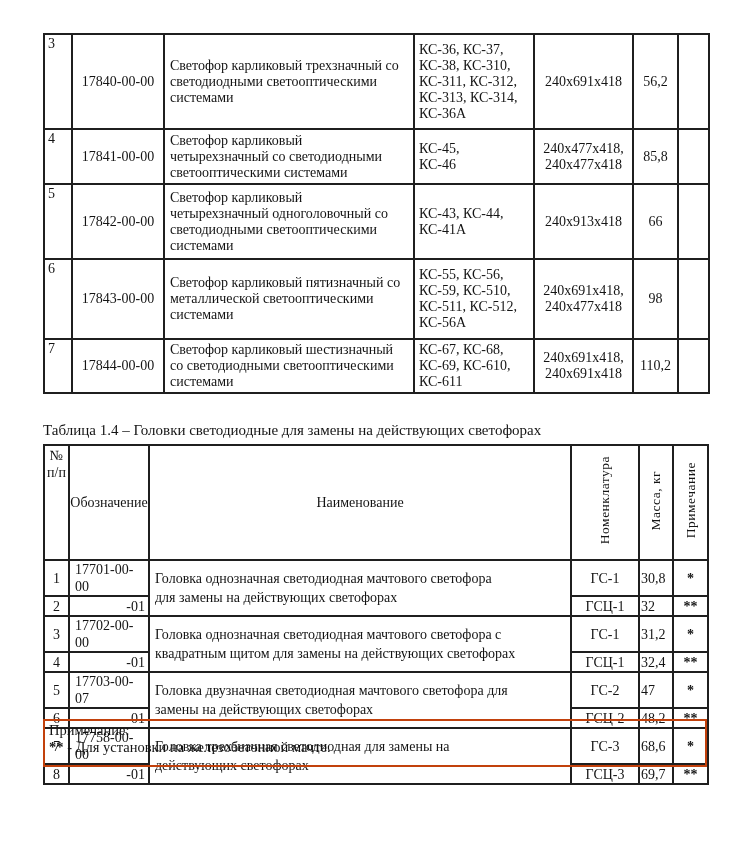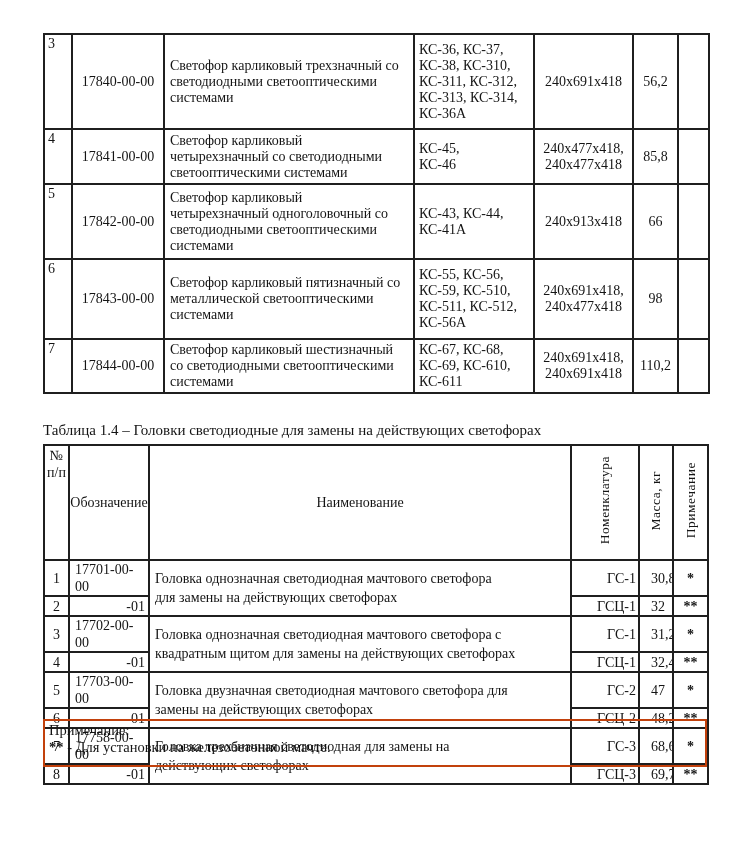--- a/index.html
+++ b/index.html
@@ -34,22 +34,22 @@
   .t2 .h-num { vertical-align:top; white-space:pre-line; line-height:17px; padding-top:1px; }
   .rot {
     display:inline-block; writing-mode:vertical-rl; transform:rotate(180deg);
     font-size:13.5px; letter-spacing:0.5px; white-space:nowrap;
   }
   .t2 td { font-size:14px; line-height:17px; padding:0 2px; vertical-align:middle; }
   .t2 .num2    { text-align:center; padding:0 1px; }
   .t2 .desig-l { text-align:left;  padding-left:5px;margin-top:22px; }
   .t2 .desig-r { text-align:right; padding-right:3px; }
   .t2 .name2   { text-align:left; padding-left:5px; white-space:pre-line; line-height:19px; }
-  .t2 .nom     { text-align:right; }
-  .t2 .mass2   { text-align:left; padding:0 11px; }
+  .t2 .nom     { text-align:center; }
+  .t2 .mass2   { text-align:left; padding:0 1px; }
   .t2 .note2   { text-align:center; font-weight:bold; padding:0 1px; }
 
   
   .footnote {
     position:absolute; left:43px; top:719px; width:664px; height:48px;
     box-sizing:border-box; border:2px solid #c2410c;
     font-size:14.5px; line-height:16.5px; padding:1px 4px 0 4px;
   }
   .fn-line b { font-weight:bold; }
 </style>
@@ -193,21 +193,21 @@
       <tr style="height:20px">
         <td class="num2">4</td>
         <td class="desig-r">-01</td>
         <td class="nom">ГСЦ-1</td>
         <td class="mass2">32,4</td>
         <td class="note2">**</td>
       </tr>
 
       <tr style="height:20px">
         <td class="num2">5</td>
-        <td class="desig-l">17703-00-00</td>
+        <td class="desig-l">17703-00-07</td>
         <td class="name2" rowspan="2">Головка двузначная светодиодная мачтового светофора для
 замены на действующих светофорах</td>
         <td class="nom">ГС-2</td>
         <td class="mass2">47</td>
         <td class="note2">*</td>
       </tr>
       <tr style="height:20px">
         <td class="num2">6</td>
         <td class="desig-r">-01</td>
         <td class="nom">ГСЦ-2</td>

